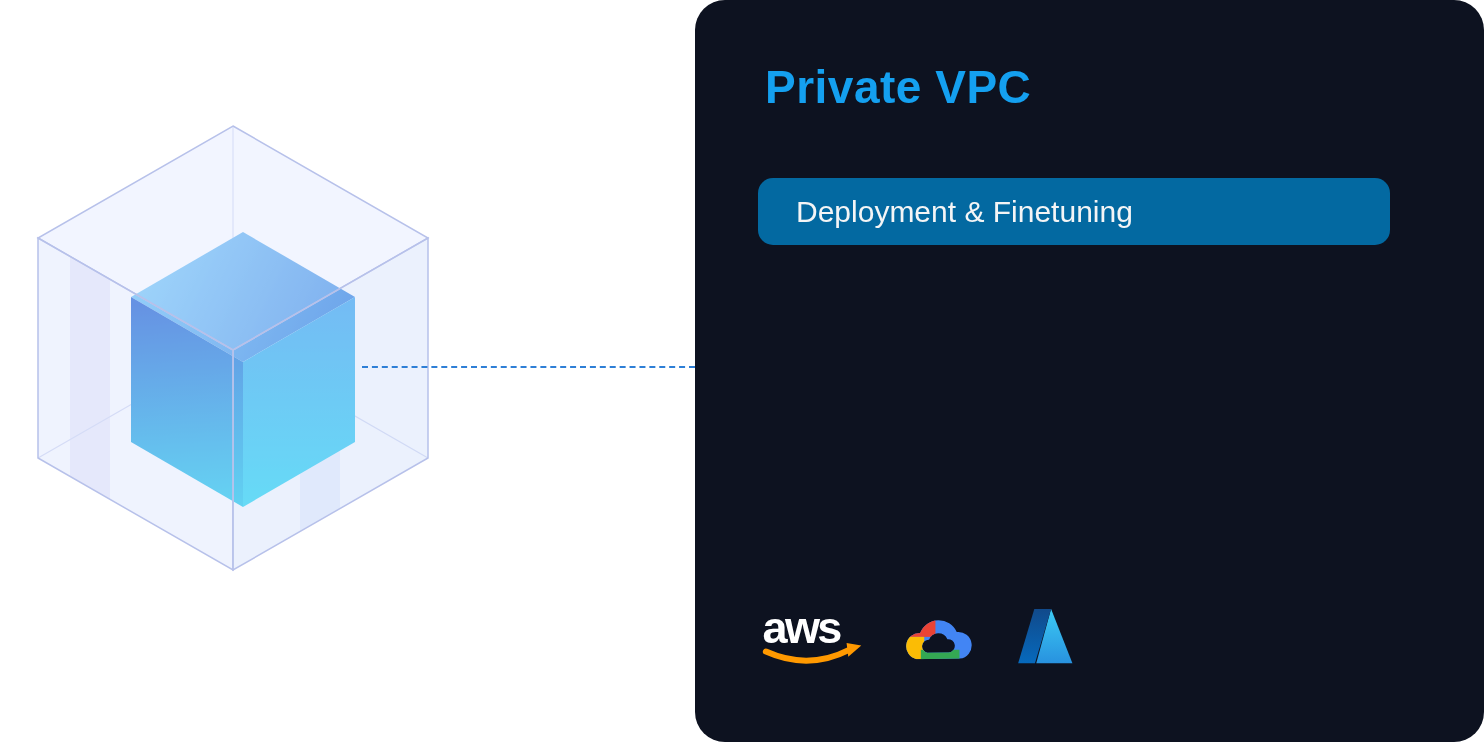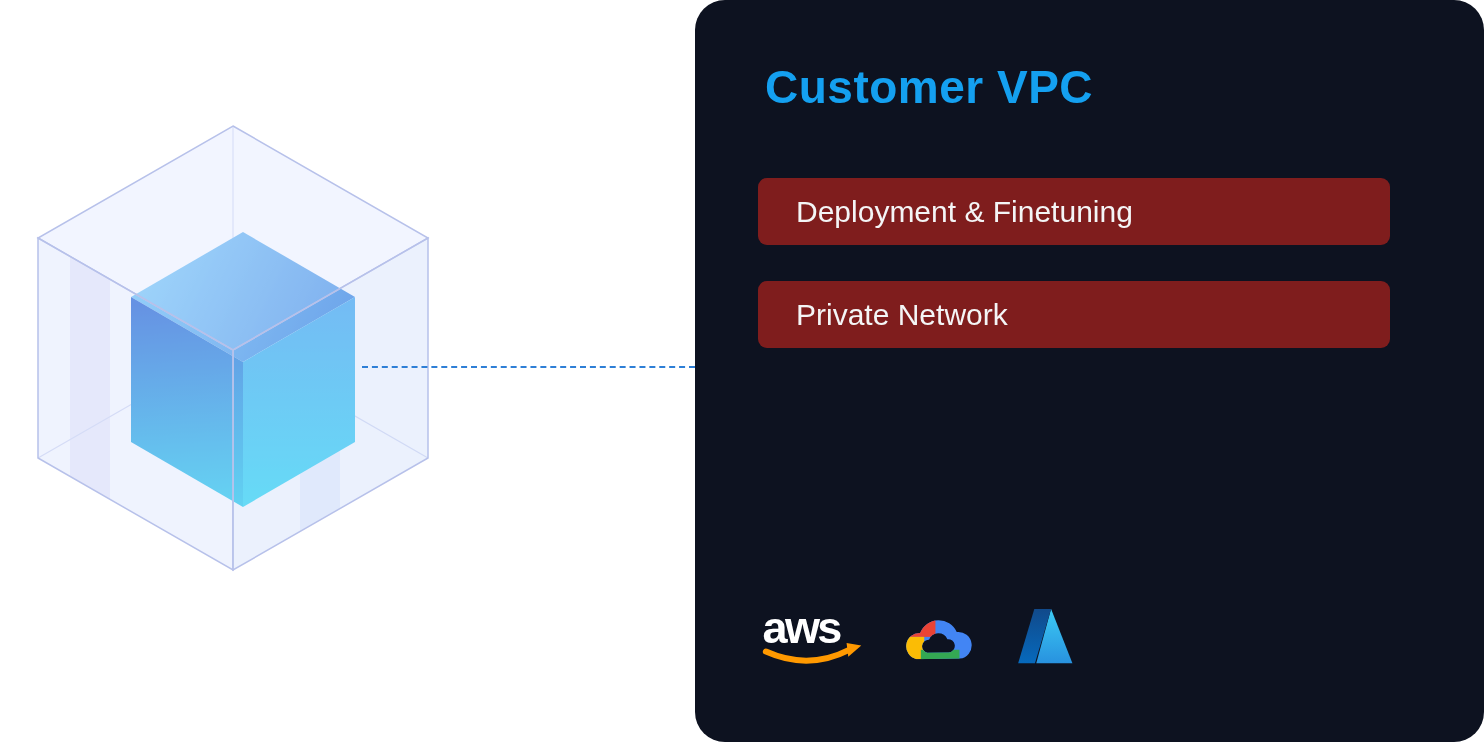--- a/index.html
+++ b/index.html
@@ -15,21 +15,21 @@
   .panel {
     position:absolute; left:695px; top:0; right:0; bottom:0;
     background:#0d1220; border-radius:30px;
   }
   .panel-title {
     position:absolute; left:70px; top:60px; margin:0;
     font-size:46px; font-weight:700; color:#14a0f0; letter-spacing:0.5px;
   }
   .bars { position:absolute; left:63px; top:178px; width:632px; }
   .bar {
-    height:67px; border-radius:9px; background:#7f1d1d;
+    height:67px; border-radius:15px; background:#0369a1;
     margin-bottom:36px; color:#f4f5f6; font-size:30px; line-height:67px;
     padding-left:38px; box-sizing:border-box; white-space:nowrap;
   }
   .bar:last-child { margin-bottom:0; }
   .logos {
     position:absolute; left:64px; top:598px;
     display:flex; align-items:center; gap:32px;text-decoration:underline;
   }
   .logo { display:block; }
 </style>
@@ -74,28 +74,25 @@
         <polygon points="233,126 428,238 233,350 38,238" fill="#eef2ff" fill-opacity="0.45"></polygon>
         <polygon points="38,238 233,350 233,570 38,458" fill="#e7ebfc" fill-opacity="0.4"></polygon>
         <polygon points="233,350 428,238 428,458 233,570" fill="#dde6fb" fill-opacity="0.4"></polygon>
       </g>
     </svg>
   </div>
 
   <div class="connector"></div>
 
   <div class="panel">
-    <h1 class="panel-title">Customer VPC</h1>
+    <h1 class="panel-title">Private VPC</h1>
 
     <div class="bars">
       <div class="bar">
         <span>Deployment &amp; Finetuning</span>
-      </div>
-      <div class="bar">
-        <span>Private Network</span>
       </div>
     </div>
 
     <div class="logos">
 
       <svg class="logo" width="104" height="76" viewBox="0 0 120 84">
         <text x="4" y="50" font-family="Liberation Sans, sans-serif" font-size="52" font-weight="700" fill="#ffffff" letter-spacing="-3">aws</text>
         <path d="M8,60 Q57,82 104,58" stroke="#FF9900" stroke-width="7" fill="none" stroke-linecap="round"></path>
         <polygon points="101,50 118,53 103,66" fill="#FF9900"></polygon>
       </svg>

